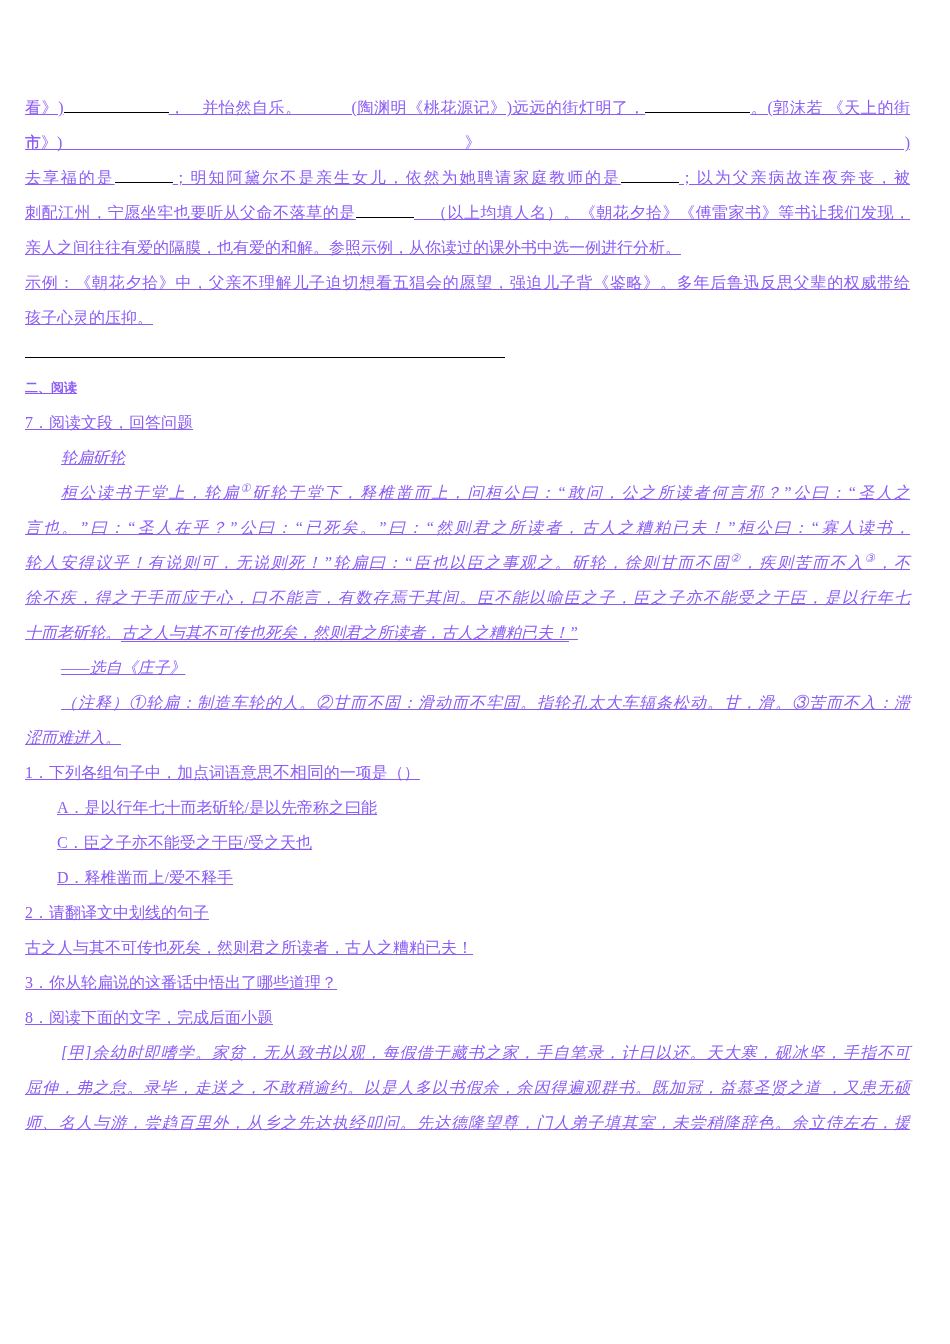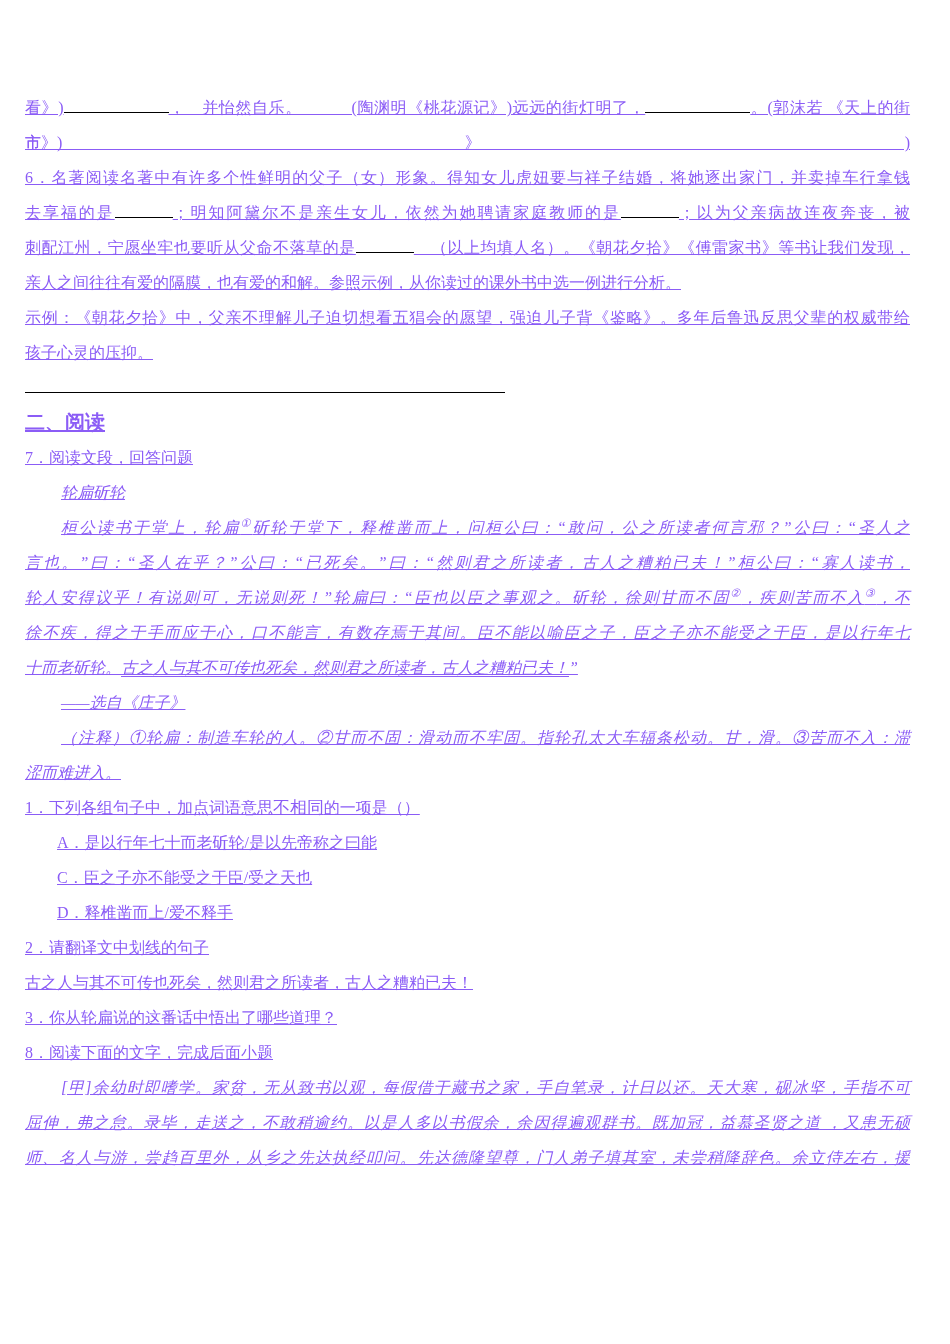--- a/index.html
+++ b/index.html
@@ -24,41 +24,40 @@
     text-align:left;
     white-space:normal;
   }
   p.fill { text-align:justify; text-align-last:justify; }
   p.ind  { text-indent:36px; }
   p.opt  { padding-left:32px; }
   p.kai  { font-style:italic; }
   p.heading {
     font-family:"Liberation Sans","DejaVu Sans",sans-serif;
     font-weight:bold;
-    font-size:20px;
+    font-size:13px;
     font-style:normal;
   }
   .blank {
     display:inline-block;
     border-bottom:1px solid #000;
     height:0.9em;
     vertical-align:baseline;
   }
   .u { text-decoration:underline; text-underline-offset:3px; }
   .hei { font-family:"Liberation Sans","DejaVu Sans",sans-serif; font-size:1.06em;margin-top:6px; }
   sup { font-size:0.72em; line-height:0; }
 </style>
 </head>
 <body>
 
 <div class="page">
   <div class="doc">
       <p class="line body fill"><span>看》)</span><span class="blank" style="width: 105px;"></span><span>，　并怡然自乐。　　　(陶渊明《桃花源记》)远远的街灯明了，</span><span class="blank" style="width: 105px;"></span><span>。(郭沫若 《天上的街市》)</span></p>
       <p class="line body"><span>市》)</span></p>
-      <p class="line body fill"><span>6．名著阅读名著中有许多个性鲜明的父子（女）形象。得知女儿虎妞要与祥子结婚，将她逐出家门，并卖掉车行拿钱</span></p>
       <p class="line body fill"><span>去享福的是</span><span class="blank" style="width: 58px;"></span><span>；明知阿黛尔不是亲生女儿，依然为她聘请家庭教师的是</span><span class="blank" style="width: 58px;"></span><span>；以为父亲病故连夜奔丧，被</span></p>
       <p class="line body fill"><span>刺配江州，宁愿坐牢也要听从父命不落草的是</span><span class="blank" style="width: 58px;"></span><span>　（以上均填人名）。《朝花夕拾》《傅雷家书》等书让我们发现，</span></p>
       <p class="line body"><span>亲人之间往往有爱的隔膜，也有爱的和解。参照示例，从你读过的课外书中选一例进行分析。</span></p>
       <p class="line body fill"><span>示例：《朝花夕拾》中，父亲不理解儿子迫切想看五猖会的愿望，强迫儿子背《鉴略》。多年后鲁迅反思父辈的权威带给</span></p>
       <p class="line body"><span>孩子心灵的压抑。</span></p>
       <p class="line body"><span class="blank" style="width: 480px;"></span></p>
       <p class="line heading"><span>二、阅读</span></p>
       <p class="line body"><span>7．阅读文段，回答问题</span></p>
       <p class="line kai ind"><span>轮扁斫轮</span></p>
       <p class="line kai fill ind"><span>桓公读书于堂上，轮扁</span><sup>①</sup><span>斫轮于堂下，释椎凿而上，问桓公曰：“敢问，公之所读者何言邪？”公曰：“圣人之</span></p>

